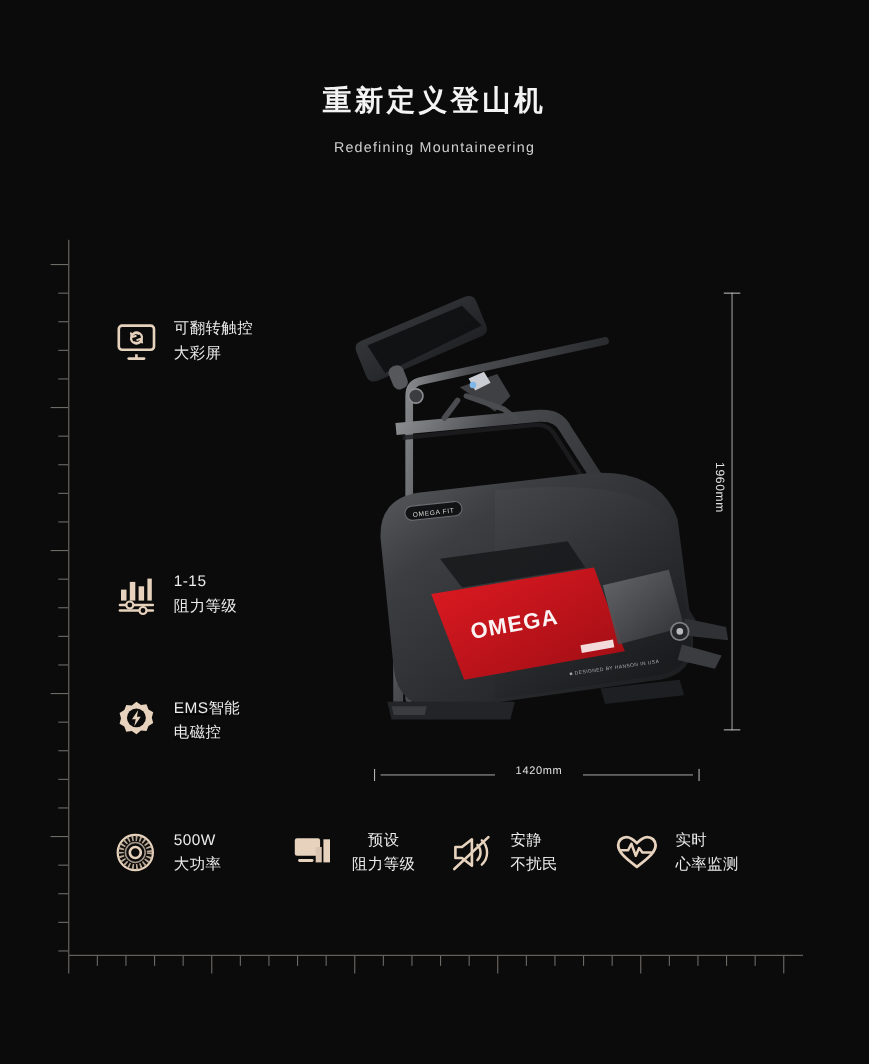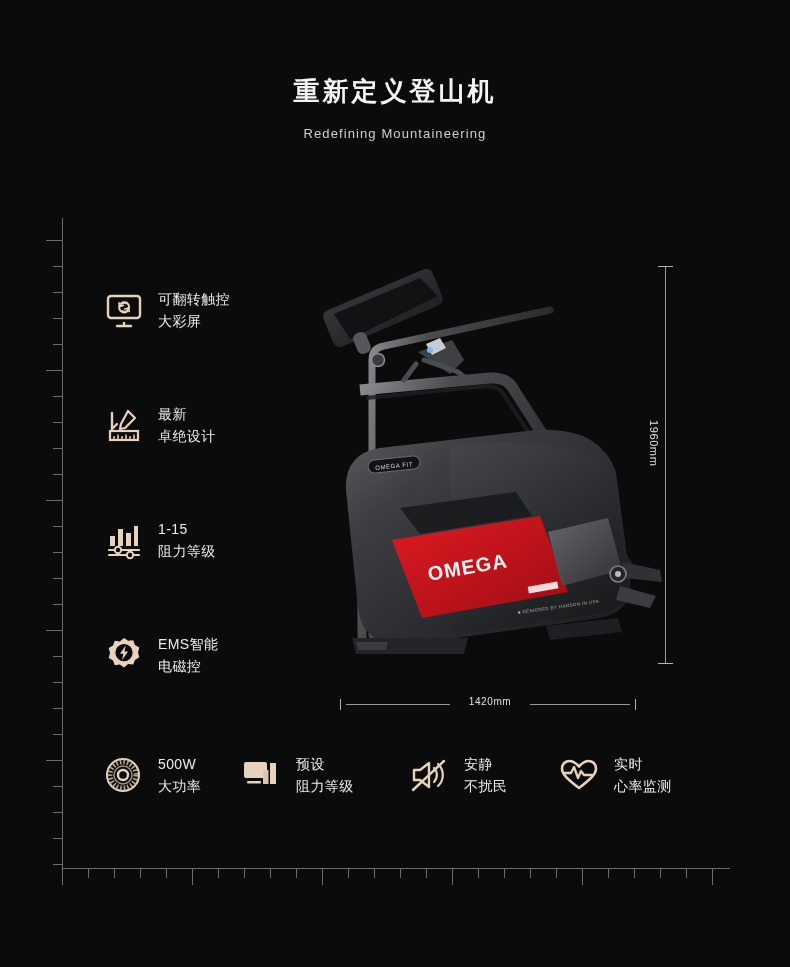--- a/index.html
+++ b/index.html
@@ -40,21 +40,21 @@
   }
   .feat .txt{ margin-left:14px; line-height:1.38; }
   .feat .l1,.feat .l2{ font-size:14px; color:#ececec; white-space:nowrap; letter-spacing:.4px; }
 
   .f1{ left:104px; top:288px; }
   .f2{ left:104px; top:403px; }
   .f3{ left:104px; top:518px; }
   .f4{ left:104px; top:633px;text-decoration:underline; }
 
   .b1{ left:102px; top:753px; }
-  .b2{ left:240px; top:753px; }
+  .b2{ left:264px; top:753px;text-align:center; }
   .b3{ left:408px; top:753px; }
   .b4{ left:558px; top:753px; }
   .bot .ic{ width:42px; height:42px; flex:0 0 42px; }
 
   
   .photo{ position:absolute; left:300px; top:240px; width:390px; height:450px; }
 
   
   .dim-v{ position:absolute; left:665px; top:266px; width:1px; height:398px; background:#9a9a9a; }
   .dim-v .cap{ position:absolute; left:-7px; width:15px; height:1px; background:#b4b4b4; }
@@ -259,34 +259,20 @@
         <path d="M15 13 l1 3.4 l3.4 -1" fill="none" stroke="#e6d2bd" stroke-width="1.8" stroke-linecap="round"></path>
         <path d="M25.2 21.4 l-1 -3.4 l-3.4 1" fill="none" stroke="#e6d2bd" stroke-width="1.8" stroke-linecap="round"></path>
       </svg>
     </span>
     <span class="txt">
       <span class="l1">可翻转触控</span><br>
       <span class="l2">大彩屏</span>
     </span>
   </div>
 
-  <div class="feat f2">
-    <span class="ic">
-      <svg viewBox="0 0 40 40" width="40" height="40">
-        <path d="M8 8 L8 24 L13 19" fill="none" stroke="#e6d2bd" stroke-width="2.4" stroke-linecap="round" stroke-linejoin="round"></path>
-        <path d="M24 6 L31 13 L21 23 L16 24 L17 19 Z" fill="none" stroke="#e6d2bd" stroke-width="2.2" stroke-linejoin="round"></path>
-        <rect x="6" y="26" width="28" height="9" fill="none" stroke="#e6d2bd" stroke-width="2.2"></rect>
-        <path d="M10 35 v-4 M14 35 v-5.5 M18 35 v-4 M22 35 v-5.5 M26 35 v-4 M30 35 v-5.5" stroke="#e6d2bd" stroke-width="1.5"></path>
-      </svg>
-    </span>
-    <span class="txt">
-      <span class="l1">最新</span><br>
-      <span class="l2">卓绝设计</span>
-    </span>
-  </div>
 
   <div class="feat f3">
     <span class="ic">
       <svg viewBox="0 0 40 40" width="40" height="40">
         <rect x="6" y="16" width="5" height="10" fill="#e6d2bd"></rect>
         <rect x="14" y="9" width="5" height="17" fill="#e6d2bd"></rect>
         <rect x="22" y="13" width="5" height="13" fill="#e6d2bd"></rect>
         <rect x="30" y="6" width="4" height="20" fill="#e6d2bd"></rect>
         <path d="M5 30 h30" stroke="#e6d2bd" stroke-width="2.2" stroke-linecap="round"></path>
         <path d="M5 35 h30" stroke="#e6d2bd" stroke-width="2.2" stroke-linecap="round"></path>

